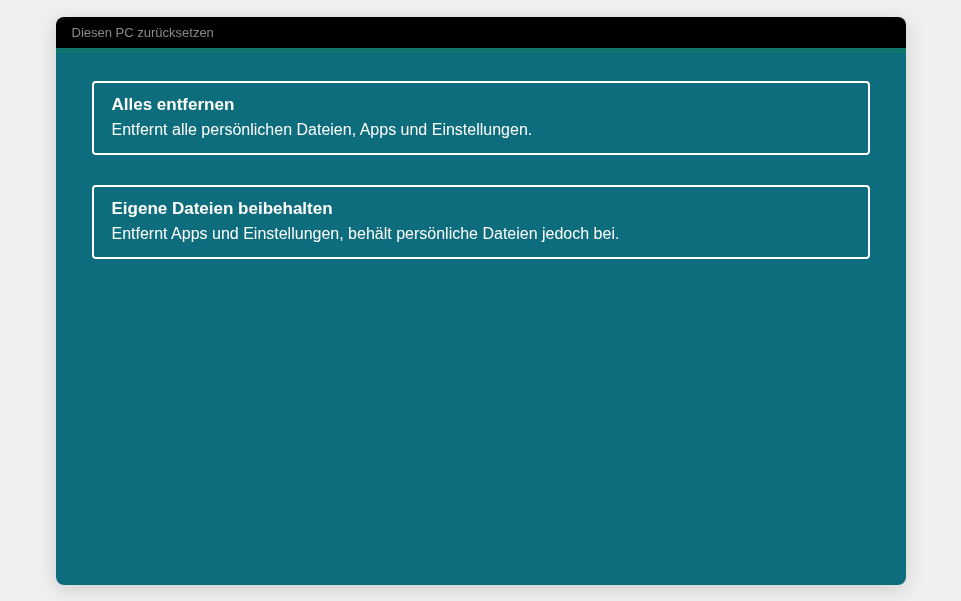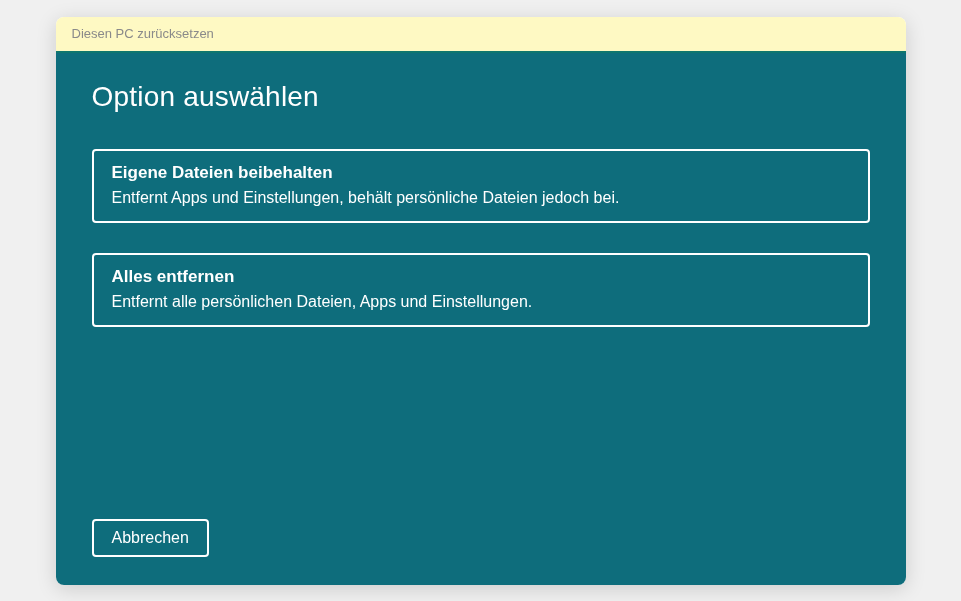--- a/index.html
+++ b/index.html
@@ -21,27 +21,27 @@
       height: 568px;
       background: #fff;
       border-radius: 8px;
       overflow: hidden;
       box-shadow: 0 4px 20px rgba(0,0,0,0.15);
       display: flex;
       flex-direction: column;
     }
     .titlebar {
       height: 36px;
-      background: #fef9c3;
+      background: #000000;
       color: #8a8a8a;
       font-size: 13px;
       display: flex;
       align-items: center;
       padding: 0 16px;
-      border-bottom: 2px solid #0f766e;
+      border-bottom: 5px solid #0f766e;
     }
     .content {
       flex: 1;
       background: #0e6d7c;
       padding: 28px 36px 28px 36px;
       display: flex;
       flex-direction: column;
       position: relative;
       color: #ffffff;
     }
@@ -92,29 +92,27 @@
     }
   </style>
 </head>
 <body>
 
 <div class="dialog">
   <div class="titlebar">
     <span>Diesen PC zurücksetzen</span>
   </div>
   <div class="content">
-    <h1 class="page-title">Option auswählen</h1>
+
+    <div class="option-box">
+      <div class="option-title">Alles entfernen</div>
+      <div class="option-desc">Entfernt alle persönlichen Dateien, Apps und Einstellungen.</div>
+    </div>
 
     <div class="option-box">
       <div class="option-title">Eigene Dateien beibehalten</div>
       <div class="option-desc">Entfernt Apps und Einstellungen, behält persönliche Dateien jedoch bei.</div>
     </div>
 
-    <div class="option-box">
-      <div class="option-title">Alles entfernen</div>
-      <div class="option-desc">Entfernt alle persönlichen Dateien, Apps und Einstellungen.</div>
-    </div>
-
     <div class="footer">
-      <button class="cancel-button">Abbrechen</button>
     </div>
   </div>
 </div>
 
 </body></html>

